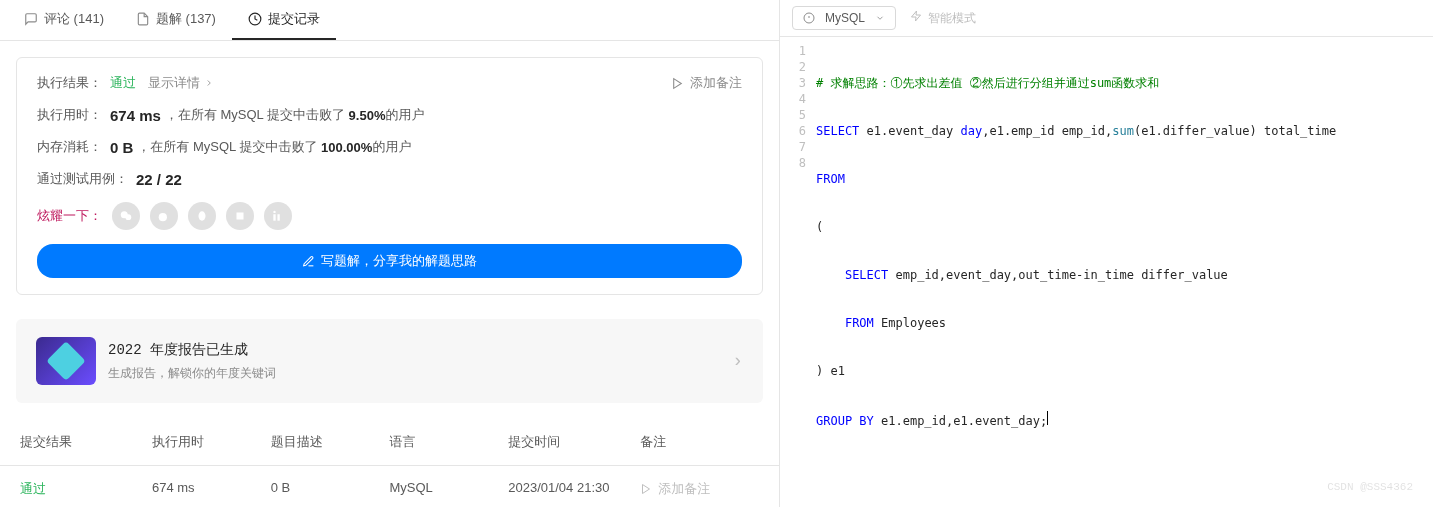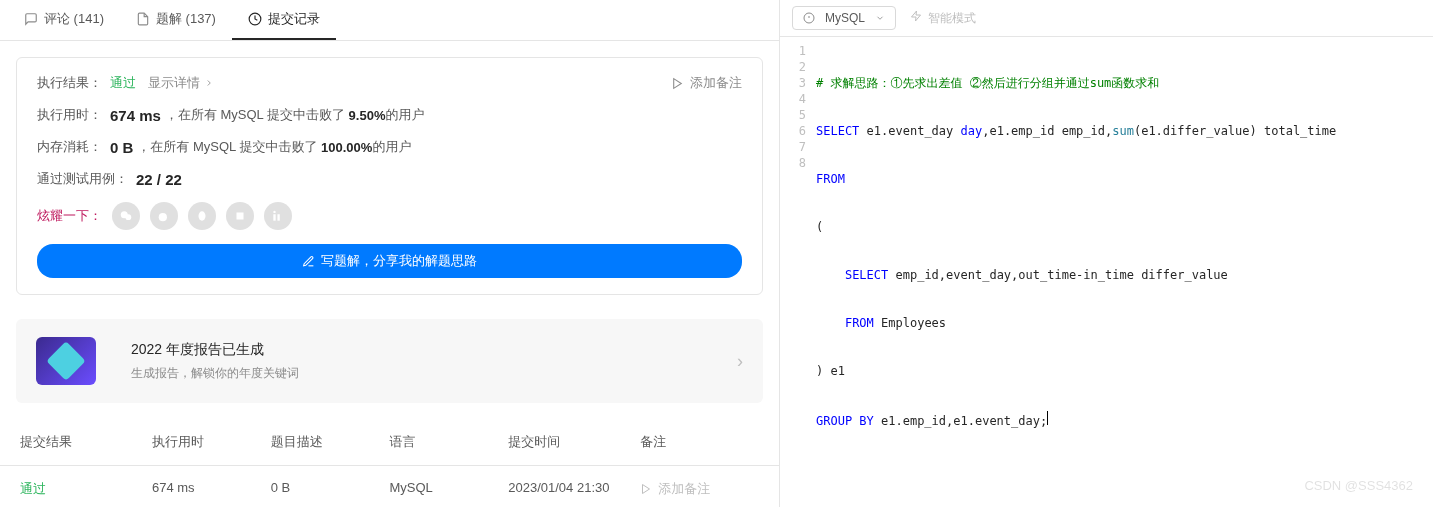--- a/index.html
+++ b/index.html
@@ -21,21 +21,21 @@
 .result-status { color: #2db55d; font-weight: 500; margin-right: 12px; }
 .show-detail { color: #8c8c8c; display: inline-flex; align-items: center; gap: 4px; }
 .add-note-top { position: absolute; right: 20px; top: 16px; color: #8c8c8c; display: inline-flex; align-items: center; gap: 6px; cursor: pointer; }
 .bold-val { color: #262626; font-weight: 600; font-size: 15px; margin-right: 4px; }
 .pct { color: #262626; font-weight: 600; }
 .share-row { display: flex; align-items: center; gap: 10px; margin-bottom: 14px; color: #be185d; }
 .share-icon { width: 28px; height: 28px; border-radius: 50%; background: #e0e0e0; display: inline-flex; align-items: center; justify-content: center; color: #fff; cursor: pointer; }
 .write-btn { width: 100%; background: #007aff; color: #fff; border: none; border-radius: 16px; padding: 8px 0; font-size: 13px; cursor: pointer; display: flex; align-items: center; justify-content: center; gap: 6px; }
 
 
-.banner { margin: 8px 16px 16px; background: #f7f7f7; border-radius: 6px; padding: 18px 20px; display: flex; align-items: center; gap: 35px; cursor: pointer; }
+.banner { margin: 8px 16px 16px; background: #f7f7f7; border-radius: 6px; padding: 18px 20px; display: flex; align-items: center; gap: 12px; cursor: pointer; font-family: Liberation Mono, monospace; }
 .banner-img { width: 60px; height: 48px; border-radius: 6px; background: linear-gradient(135deg,#3b2a8f,#6b4dff); display: flex; align-items: center; justify-content: center; }
 .banner-img-inner { width: 28px; height: 28px; background: #4dd0e1; transform: rotate(45deg); border-radius: 4px; }
 .banner-text-title { font-size: 14px; color: #262626; font-weight: 500; margin-bottom: 6px; }
 .banner-text-sub { font-size: 12px; color: #8c8c8c; }
 .banner-arrow { margin-left: auto; color: #bfbfbf; font-size: 18px; }
 
 
 .table-wrap { flex: 1; display: flex; flex-direction: column; }
 .table-header, .table-row { display: flex; padding: 14px 20px; font-size: 13px; }
 .table-header { border-bottom: 1px solid #e5e5e5; color: #595959; }
@@ -52,21 +52,21 @@
 
 
 .editor { flex: 1; display: flex; font-family: Consolas, Monaco, monospace; font-size: 12px; line-height: 16px; padding-top: 6px; }
 .gutter { width: 36px; text-align: right; color: #bfbfbf; padding-right: 10px; }
 .code { flex: 1; white-space: pre; }
 .kw { color: #0000ff; }
 .fn { color: #267f99; }
 .cm { color: #008000; }
 .code-line { min-height: 16px; }
 
-.watermark { position: absolute; right: 20px; bottom: 14px; color: rgba(0,0,0,0.12); font-size: 13px; font-family: Liberation Sans, sans-serif; }
+.watermark { position: absolute; right: 20px; bottom: 14px; color: rgba(0,0,0,0.12); font-size: 11px; font-family: Liberation Mono, monospace; }
 
 svg { display: block; }
 </style>
 </head>
 <body>
 
 <div class="container">
   <div class="left-panel">
 
     <div class="tabs">

